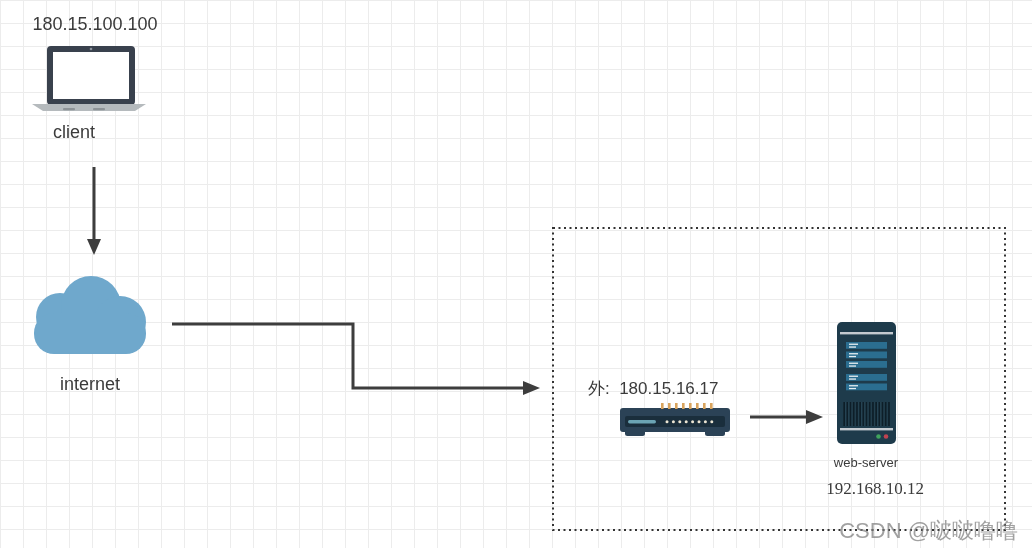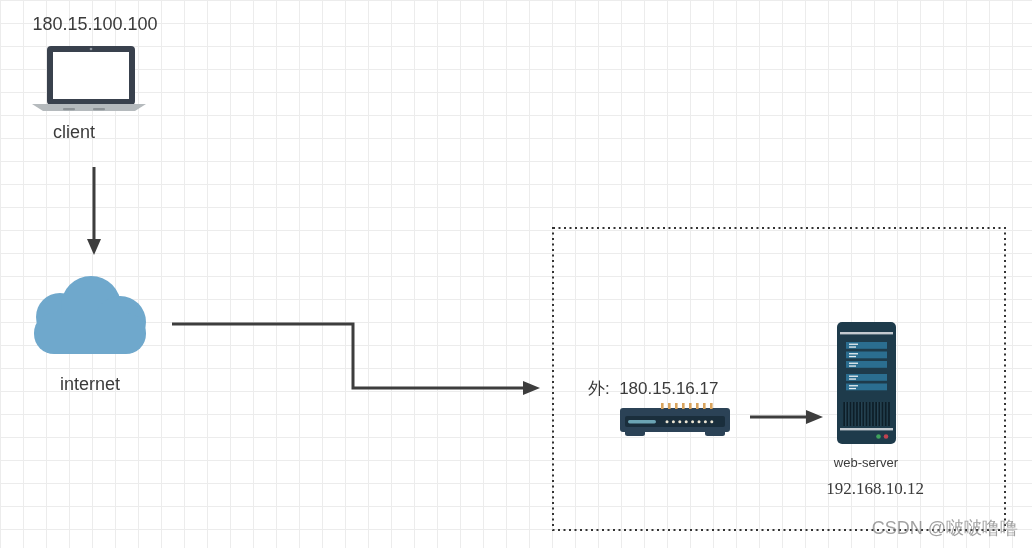--- a/index.html
+++ b/index.html
@@ -26,21 +26,21 @@
   #client-name {left:24px;  top:122px; width:100px;}
   #internet-lb {left:30px;  top:374px; width:120px;}
   #wai-label   {left:564px; top:379px; font-size:17px;margin-left:24px;}
   #nei-label   {left:577px; top:449px; font-size:17px;}
   #server-name {left:786px; top:455px; width:160px; font-size:13px;}
   #server-ip   {left:795px; top:479px; width:160px; font-size:17px;font-family:Liberation Serif, serif;}
   #watermark{
     position:absolute;
     left:830px; top:516px; width:188px;
     text-align:right;
-    font-size:18px;
+    font-size:22px;
     color:rgba(125,125,125,0.72);
     white-space:pre;
     z-index:5;
   }
   .icon{position:absolute;}
   #laptop-icon {left:30px;  top:46px;}
   #cloud-icon  {left:33px;  top:276px;}
   #router-icon {left:617px; top:401px;}
   #server-icon {left:837px; top:322px;}
   #connector-layer{

